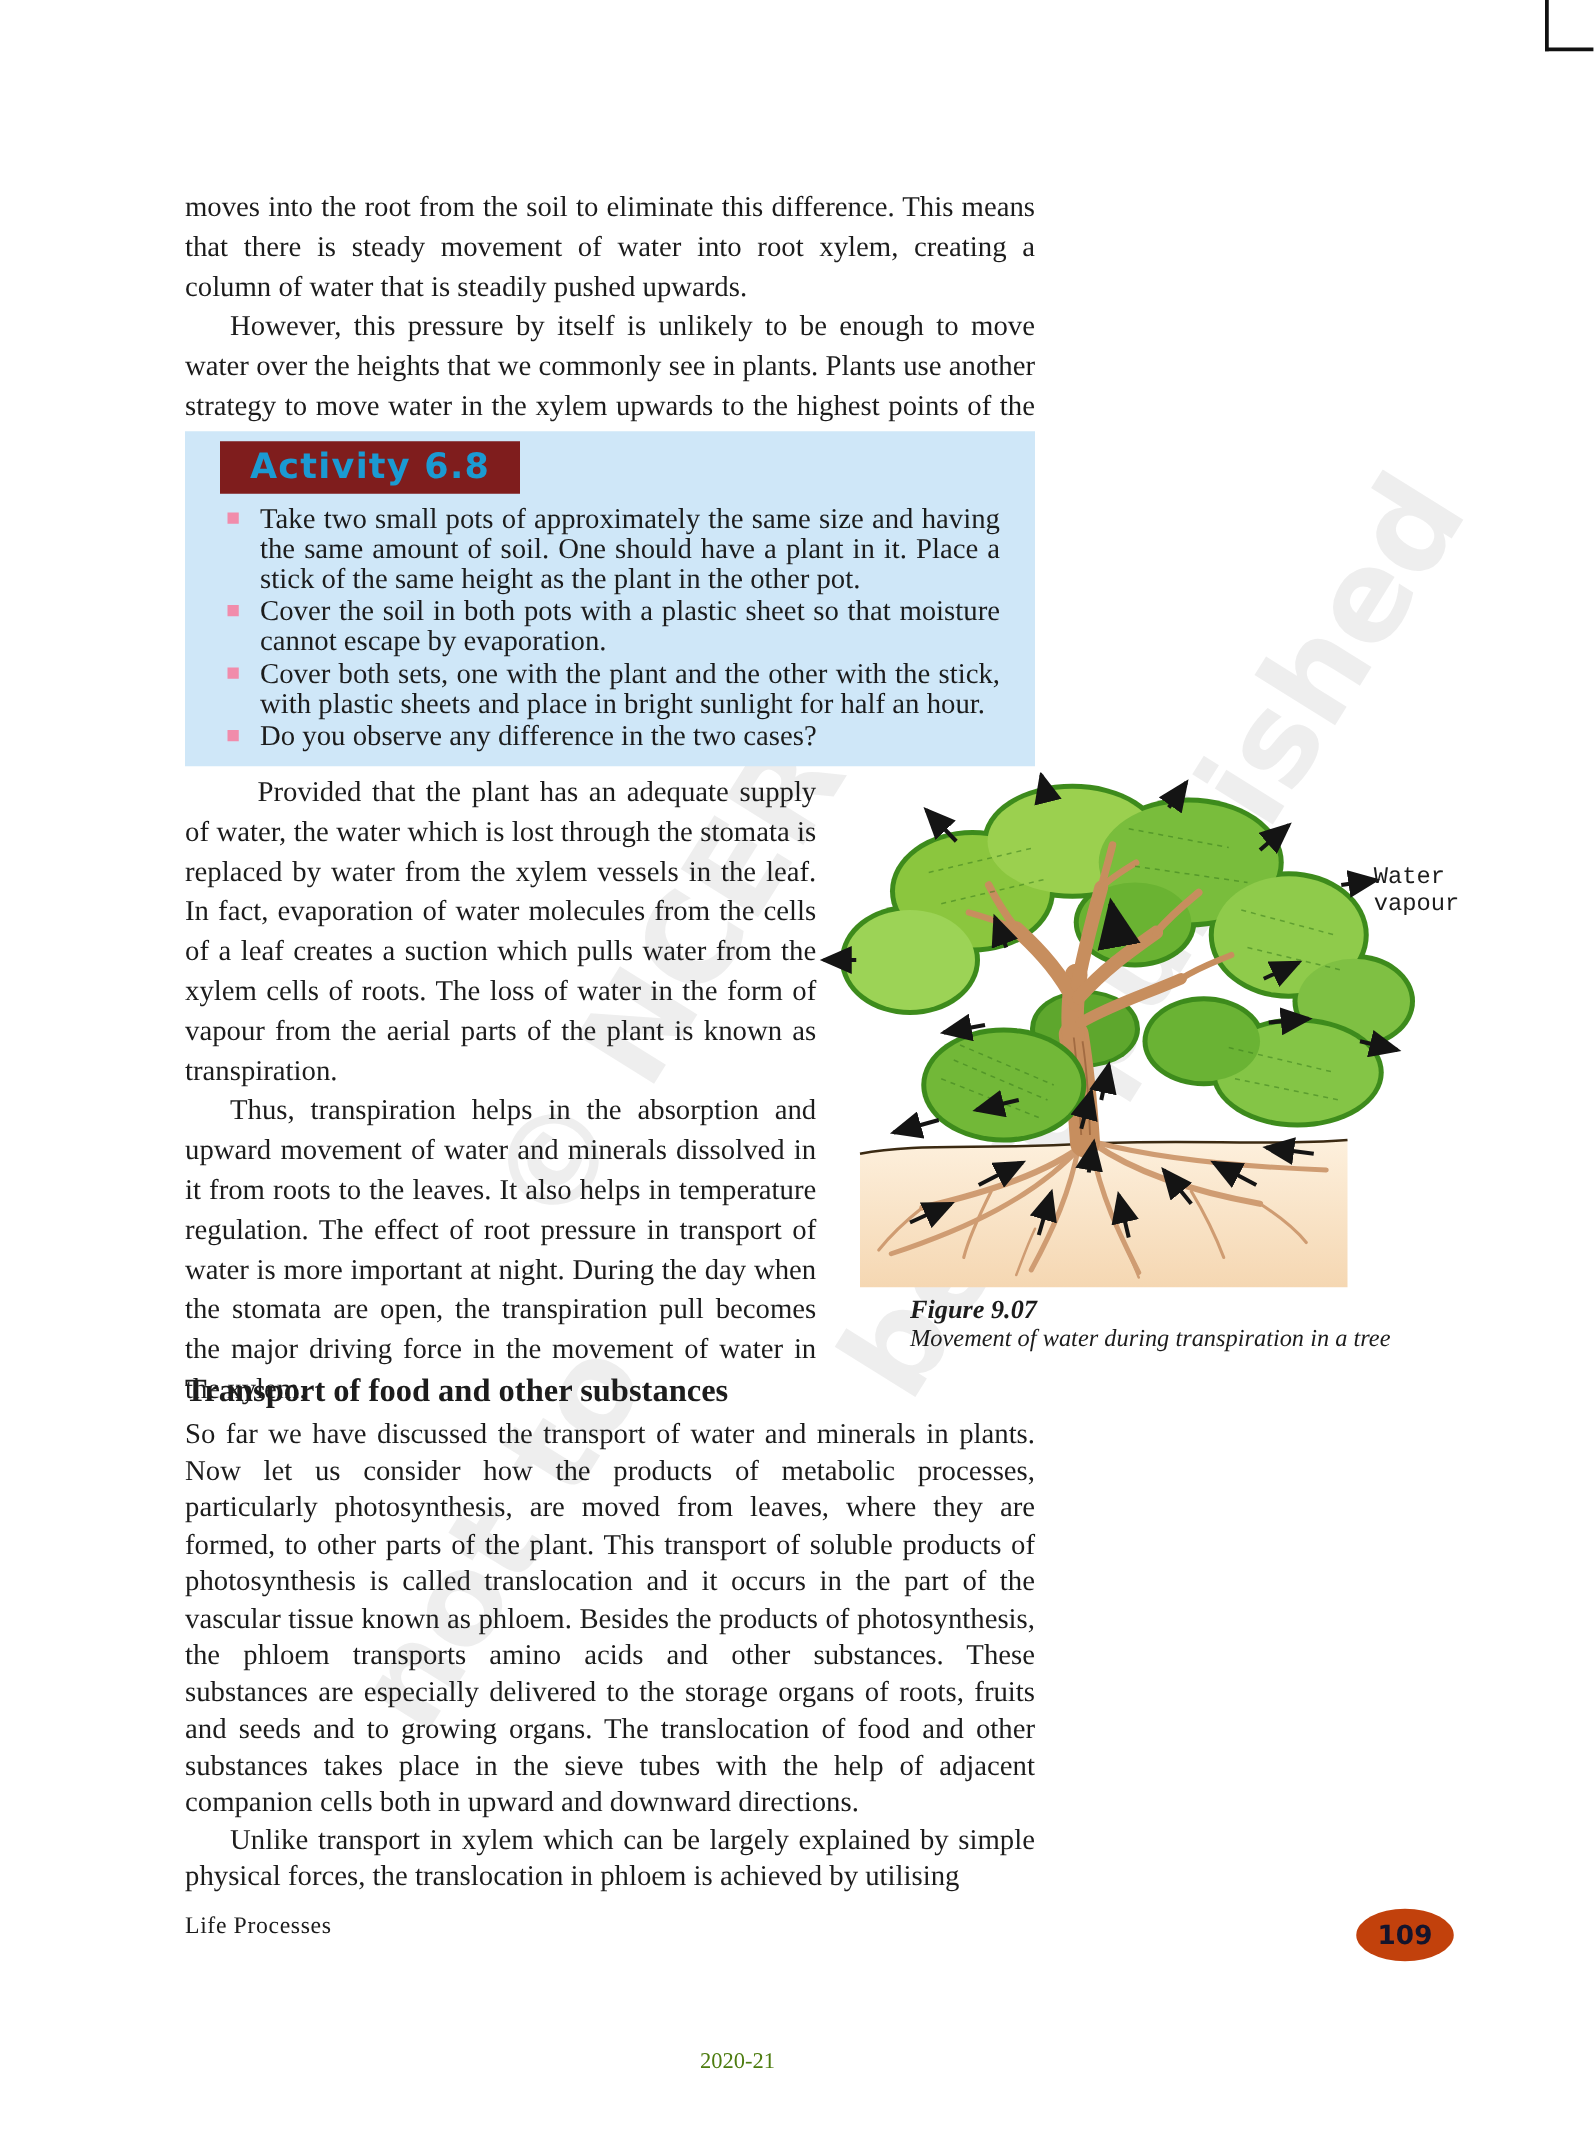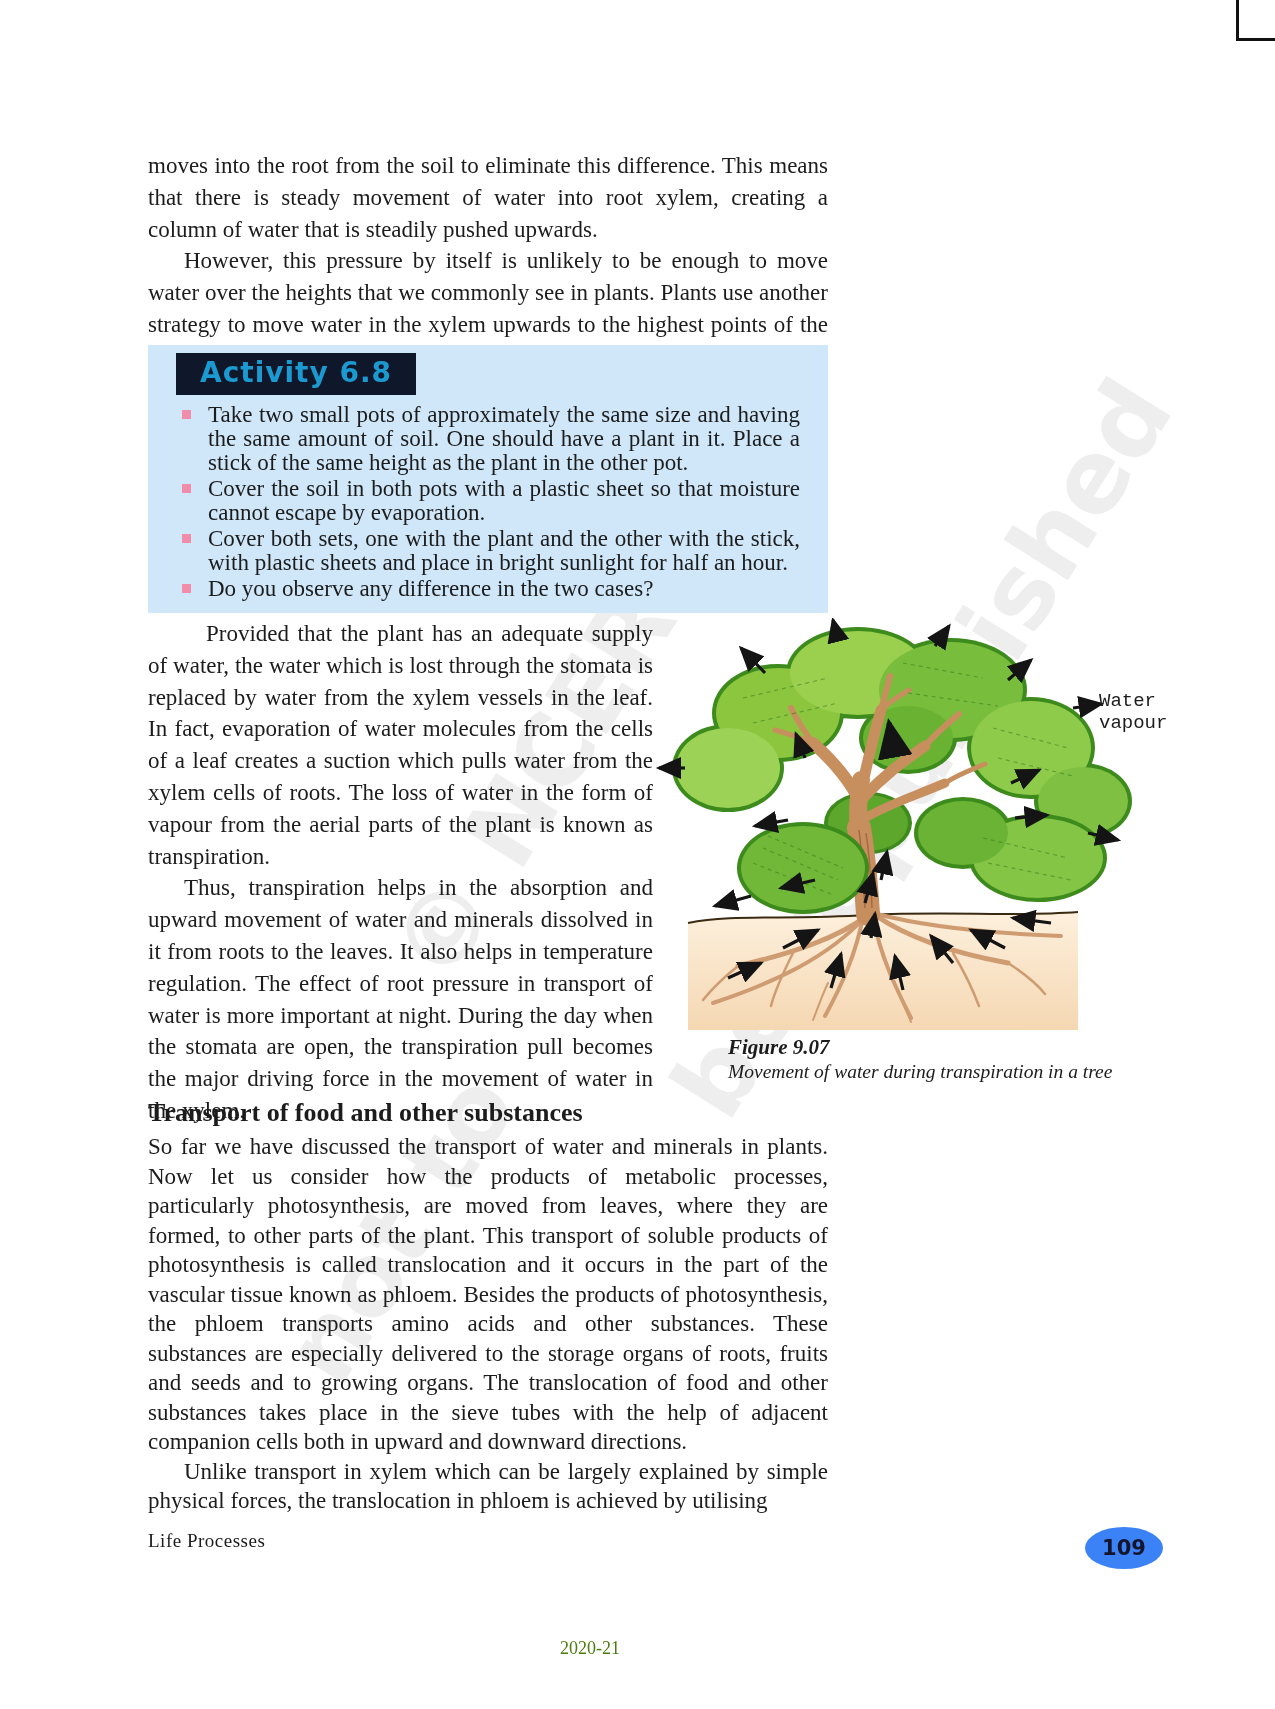--- a/index.html
+++ b/index.html
@@ -40,21 +40,21 @@
   
   #activity-box{
     position:absolute;left:148px;top:345px;width:680px;
     background:#cfe7f8;
     padding:8px 0 10px 0;
   }
   .activity-title-band{
     display:inline-block;
     margin:0 0 8px 28px;
     padding:4px 24px 6px 24px;
-    background:#0f172a;
+    background:#7f1d1d;
     font-family:"DejaVu Sans",sans-serif;
     font-weight:700;
     font-size:28px;
     line-height:32px;
     color:#1b9ad2;
     letter-spacing:1px;
     text-align:right;
   }
   .activity-list{list-style:none;margin:0;padding:0 28px 0 32px;}
   .activity-list li{
@@ -90,21 +90,21 @@
   }
   #food-section .body-text{line-height:29.5px;}
 
   
   .footer-left{
     position:absolute;left:148px;top:1530px;
     font-size:19px;letter-spacing:0.5px;
   }
   .page-badge{
     position:absolute;left:1085px;top:1527px;width:78px;height:42px;
-    background:#3b82f6;border-radius:50%;
+    background:#c2410c;border-radius:50%;
     display:flex;align-items:center;justify-content:center;
     font-family:"DejaVu Sans",sans-serif;font-weight:700;font-size:21px;color:#14142c;
   }
   .year-mark{
     position:absolute;left:0;top:1638px;width:1180px;
     text-align:center;font-size:18px;color:#4d7c0f;
   }
 </style>
 </head>
 <body>

